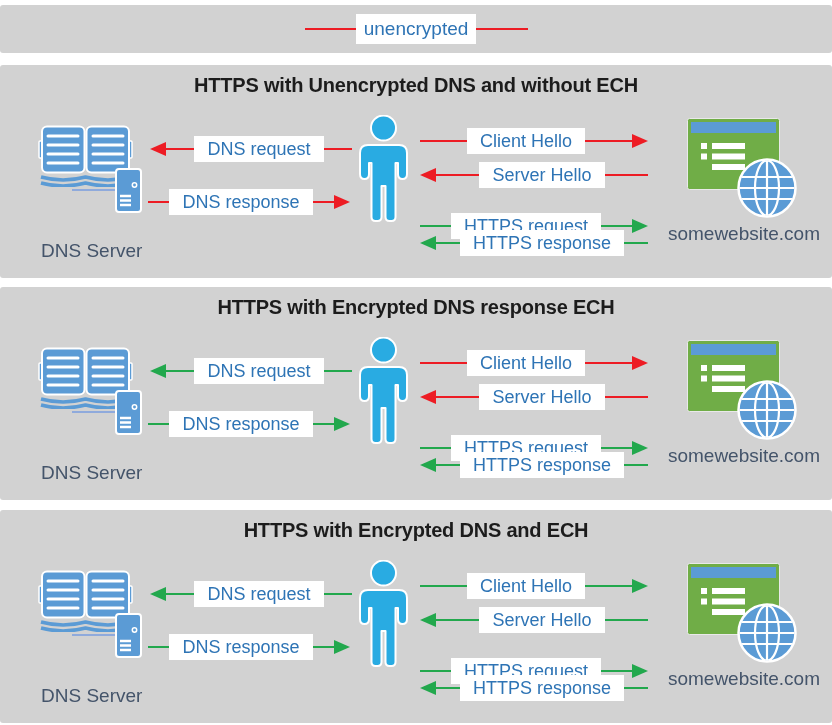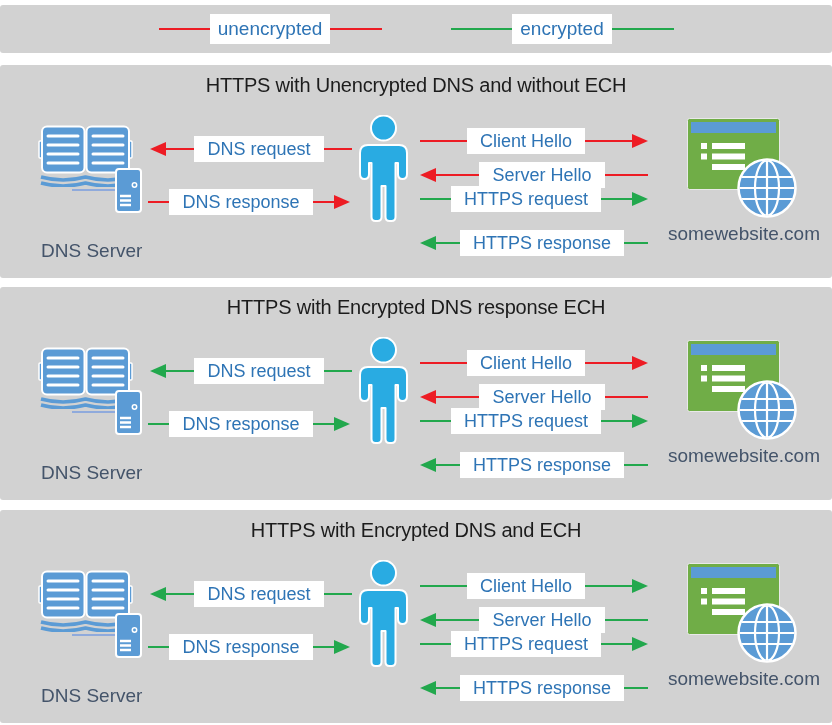--- a/index.html
+++ b/index.html
@@ -18,41 +18,41 @@
 
   
   .legend{position:absolute;left:0;top:5px;width:832px;height:48px;background:var(--grey);
           border-radius:3px;display:flex;align-items:center;justify-content:center;gap:69px}
   .legend-item{display:flex;align-items:center;width:223px}
 
   
   .panel{position:absolute;left:0;width:832px;height:213px;background:var(--grey);border-radius:3px}
   .panel-1{top:65px}.panel-2{top:287px}.panel-3{top:510px}
   .panel-title{position:absolute;top:9px;left:0;width:100%;text-align:center;
-               font-size:20px;font-weight:normal;color:#1c1c1c;letter-spacing:-.2px}
+               font-size:20px;font-weight:bold;color:#1c1c1c;letter-spacing:-.2px}
 
   .icon{position:absolute}
   .icon svg{display:block;width:100%;height:100%}
   .book{left:38px;top:60px;width:95px;height:62px}
   .server{left:115px;top:103px;width:27px;height:45px}
   .connector{position:absolute;left:72px;top:124px;width:44px;height:2px;background:#8faadc}
   .person{left:357px;top:50px;width:53px;height:108px}
   .window{left:687px;top:53px;width:93px;height:72px}
   .globe{left:736px;top:92px;width:62px;height:62px}
 
   .caption{position:absolute;font-size:19px;color:var(--caption-blue);white-space:nowrap}
   .dns-caption{left:41px;top:175px}
   .site-caption{left:660px;top:158px;width:160px;text-align:right}
 
   
   .msg{position:absolute;height:28px}
   .dns1{left:150px;top:70px;width:202px}
   .dns2{left:148px;top:123px;width:202px}
   .rmsg{left:420px;width:228px}
-  .r1{top:62px}.r2{top:96px}.r3{top:120px}.r4{top:164px}
+  .r1{top:62px}.r2{top:96px}.r3{top:147px}.r4{top:164px}
   .dir{display:flex;align-items:center;height:100%}
   .line{flex:1;height:2px}
   .msg-label{background:#fff;color:var(--label-blue);font-size:18px;line-height:26px;
              padding:0 13px;white-space:nowrap}
   .legend-item .msg-label{font-size:19px;line-height:30px;padding:0 8px}
   .head{width:0;height:0;border-top:7px solid transparent;border-bottom:7px solid transparent;flex:none}
   .head-l{border-right:16px solid}
   .head-r{border-left:16px solid}
   [data-color="red"] .line{background:var(--red)}
   [data-color="red"] .head-l{border-right-color:var(--red)}
@@ -63,25 +63,20 @@
 </style>
 </head>
 <body>
 
 <div class="legend">
   <div class="legend-item" data-color="red">
     <span class="line"></span>
     <span class="msg-label">unencrypted</span>
     <span class="line"></span>
   </div>
-  <div class="legend-item" data-color="green">
-    <span class="line"></span>
-    <span class="msg-label">encrypted</span>
-    <span class="line"></span>
-  </div>
 </div>
 
 <section class="panel panel-1">
   <div class="panel-title">HTTPS with Unencrypted DNS and without ECH</div>
 
   <div class="icon book">
     <svg viewBox="0 0 95 62">
       <rect x="1" y="16" width="6" height="17" rx="1" fill="#5b9bd5" stroke="#fff" stroke-width="1.5"></rect>
       <rect x="88" y="16" width="6" height="17" rx="1" fill="#5b9bd5" stroke="#fff" stroke-width="1.5"></rect>
       <rect x="4" y="1.5" width="42.5" height="46" rx="5" fill="#5b9bd5" stroke="#fff" stroke-width="2"></rect>

